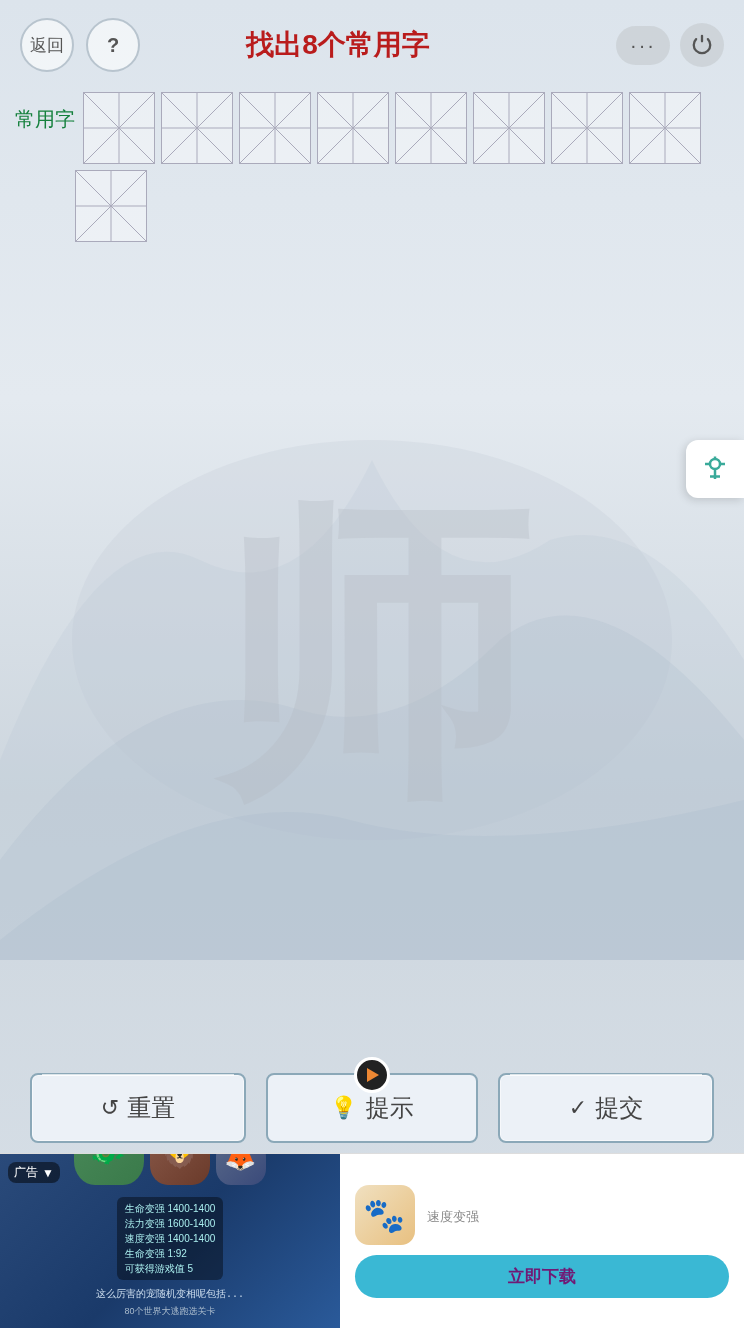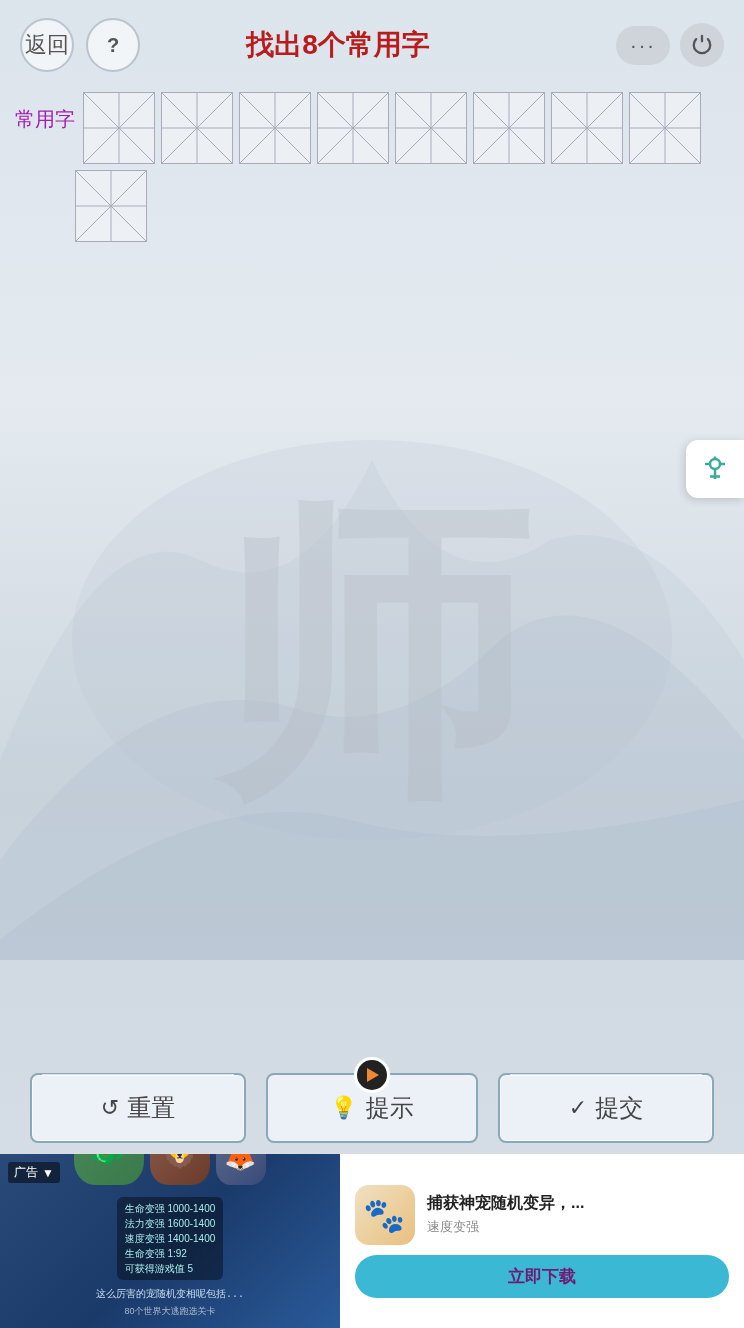--- a/index.html
+++ b/index.html
@@ -105,21 +105,21 @@
       position: relative;
       z-index: 10;
       padding: 10px 15px 0 15px;
       display: flex;
       align-items: flex-start;
       gap: 8px;
     }
 
     .label-text {
       font-size: 20px;
-      color: #a21caf;
+      color: #15803d;
       margin-top: 14px;
       white-space: nowrap;
       flex-shrink: 0;
       font-family: Liberation Mono, monospace;
     }
 
     .boxes-container {
       display: flex;
       flex-wrap: wrap;
       gap: 6px;
@@ -320,21 +320,21 @@
     }
 
     .ad-tag {
       position: absolute;
       top: 8px;
       left: 8px;
       background: rgba(0,0,0,0.5);
       color: white;
       font-size: 12px;
       padding: 2px 6px;
-      border-radius: 3px;
+      border-radius: 8px;
       display: flex;
       align-items: center;
       gap: 4px;
     }
 
     .ad-right {
       flex: 1;
       background: white;
       display: flex;
       flex-direction: column;
@@ -418,21 +418,21 @@
   <ellipse cx="372" cy="280" rx="300" ry="200" fill="rgba(190,200,210,0.25)"></ellipse>
   <path d="M0,400 Q100,150 200,200 Q300,250 372,100 Q444,250 550,180 Q650,150 744,300 L744,600 L0,600 Z" fill="rgba(180,195,210,0.2)"></path>
   <path d="M0,500 Q150,300 300,350 Q400,380 500,280 Q600,200 744,380 L744,600 L0,600 Z" fill="rgba(170,188,205,0.25)"></path>
   <path d="M0,580 Q200,420 350,460 Q500,500 744,440 L744,600 L0,600 Z" fill="rgba(160,180,200,0.2)"></path>
 </svg>
 
 <div class="big-char">师</div>
 
 <div class="header">
   <div class="circle-btn">
-    <span style="font-size:22px;">返回</span>
+    <span style="font-size:17px;">返回</span>
   </div>
   <div class="circle-btn">
     <span style="font-size:20px;font-weight:bold;">?</span>
   </div>
   <div class="header-title">找出8个常用字</div>
   <div class="header-right">
     <button class="dots-btn">···</button>
     <button class="power-btn">
       <svg width="22" height="22" viewBox="0 0 24 24" fill="none" stroke="#555" stroke-width="2.5" stroke-linecap="round">
         <path d="M12 2v6M5.6 5.6A9 9 0 1 0 18.4 5.6"></path>
@@ -559,37 +559,36 @@
         <div style="width:60px;height:65px;background:linear-gradient(135deg,#8a5a4a,#6a3a2a);border-radius:50% 50% 30% 30%;display:flex;align-items:center;justify-content:center;">
           <span style="font-size:30px;">🦁</span>
         </div>
         <div style="width:50px;height:55px;background:linear-gradient(135deg,#5a6a8a,#3a4a7a);border-radius:50% 50% 30% 30%;display:flex;align-items:center;justify-content:center;">
           <span style="font-size:26px;">🦊</span>
         </div>
       </div>
 
       <div style="background:rgba(0,0,0,0.4);border-radius:6px;padding:4px 8px;width:calc(100%-20px);">
         <div style="font-size:10px;color:#aee;line-height:1.5;">
-          <div>生命变强 1000-1400</div>
+          <div>生命变强 1400-1400</div>
           <div>法力变强 1600-1400</div>
           <div>速度变强 1400-1400</div>
           <div>生命变强 1:92</div>
           <div>可获得游戏值 5</div>
         </div>
       </div>
       <div style="font-size:10px;color:#cde;margin-top:3px;text-align:center;font-family:Liberation Mono, monospace;">这么厉害的宠随机变相呢包括...</div>
       <div style="font-size:9px;color:#abc;text-align:center;">80个世界大逃跑选关卡</div>
     </div>
   </div>
 
   <div class="ad-right">
     <div class="ad-icon-row">
       <div class="ad-app-icon">
         🐾
       </div>
       <div class="ad-text-block">
-        <div class="ad-title">捕获神宠随机变异，...</div>
         <div class="ad-subtitle">速度变强</div>
       </div>
     </div>
     <button class="ad-download-btn">立即下载</button>
   </div>
 </div>
 
 </body></html>

